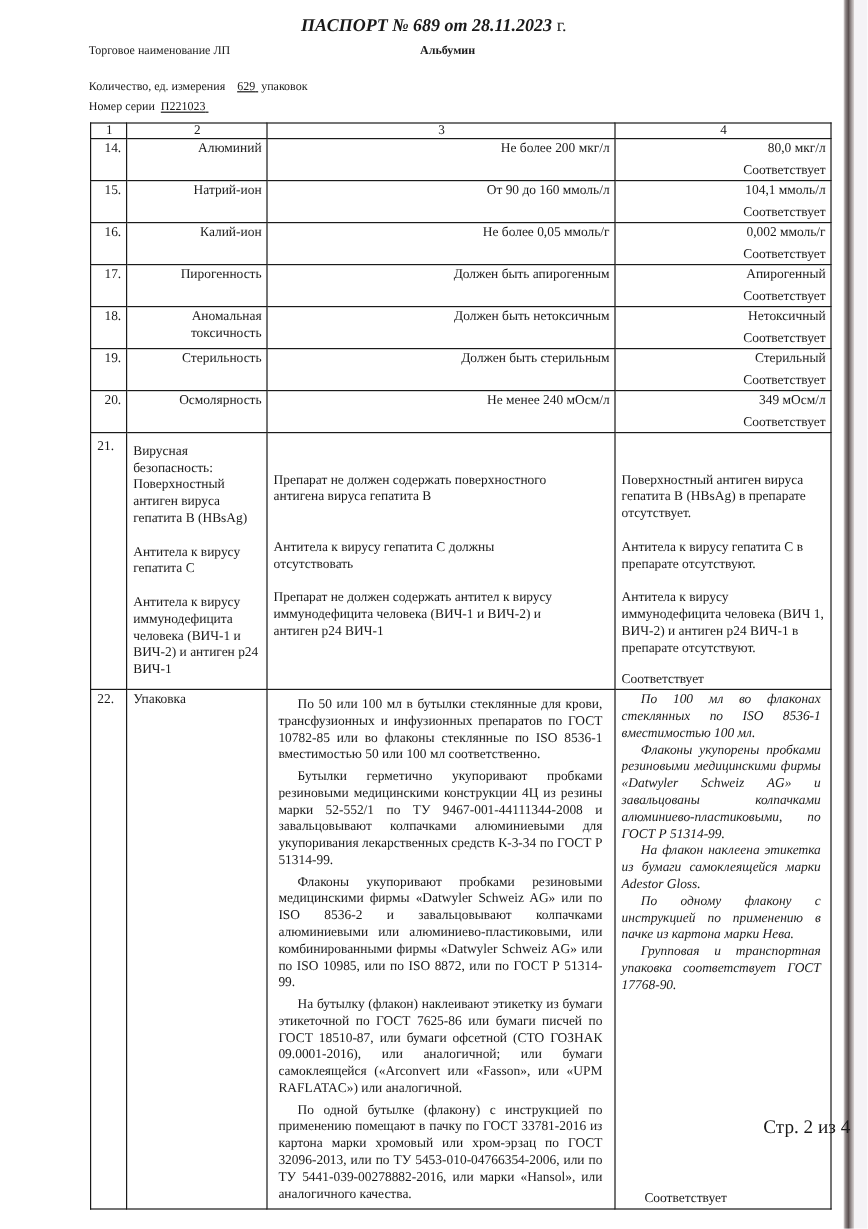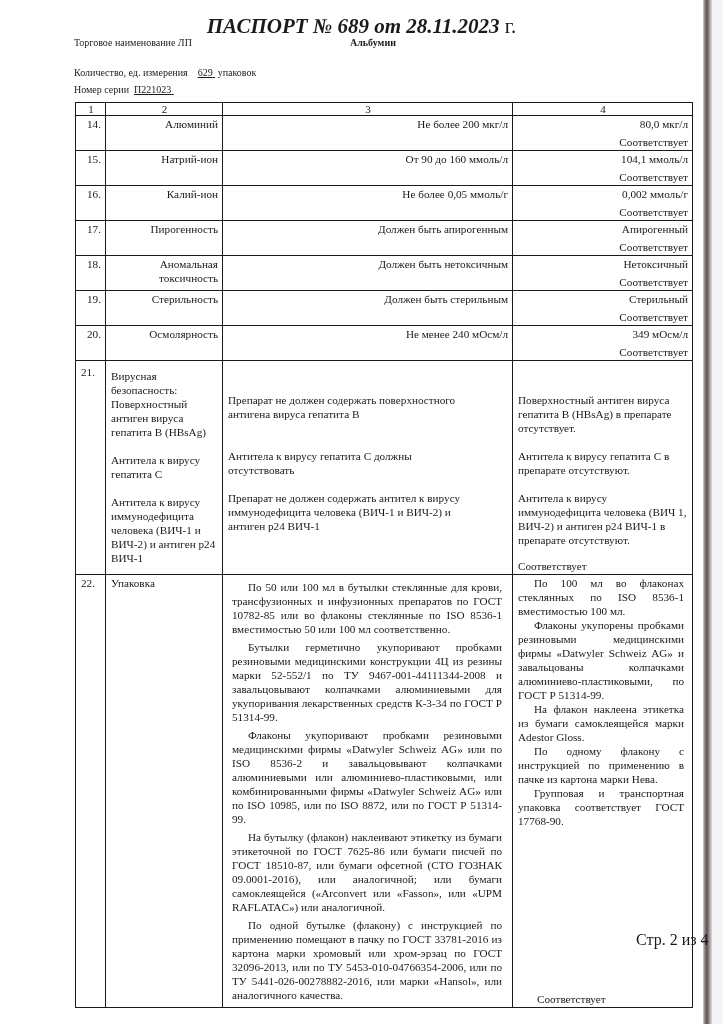--- a/index.html
+++ b/index.html
@@ -9,21 +9,21 @@
   }
   .scan-bar {
     position: absolute; top: 0; left: 703px; width: 9px; height: 1024px;
     background: linear-gradient(to right, #d8d4d4 0, #8a8282 20%, #5a5050 45%, #9c9494 70%, #e0dcdc 100%);
   }
   .scan-edge {
     position: absolute; top: 0; left: 712px; width: 11px; height: 1024px; background: #f4f3f6;
   }
   .title {
     position: absolute; top: 14px; left: 0; width: 723px; text-align: center;
-    font-size: 21px; font-weight: bold; font-style: italic;
+    font-size: 15px; font-weight: bold; font-style: italic;
   }
   .title .gsuf { font-weight: normal; font-style: normal; }
   .meta { position: absolute; left: 74px; font-size: 10px; }
   .meta .u { text-decoration: underline; }
   .meta-name { top: 37px; }
   .meta-name .val { position: absolute; left: 276px; top: 0; font-weight: bold; white-space: nowrap; }
   .meta-series { top: 40px; margin-top: 44px; }
   .meta-qty { top: 67px; }
 
   table.passport {
@@ -34,21 +34,21 @@
     border: 1px solid #1a1a1a; vertical-align: top; padding: 1px 4px 1px 5px;
   }
   .hdr td { text-align: center; padding: 0; line-height: 10px; font-size: 11px; }
   .num { text-align: left; }
   .c4 .res { display: block; }
   .c4 .ok { display: block; margin-top: 4px; }
   .two-line td { height: 28px; text-align: right; }
   .blk { display: block; }
   .gap { height: 14px; }
   .just { text-align: justify; text-indent: 16px; margin: 4px; line-height: 14px; }
-  .just-right { text-align: justify; text-indent: 16px; margin: 0; line-height: 14px; }
+  .just-right { text-align: justify; text-indent: 16px; margin: 0; line-height: 14px; font-style: italic; }
   .page-num { position: absolute; top: 931px; left: 636px; font-size: 16px; }
 </style>
 </head>
 <body>
 
 <div class="scan-bar"></div>
 <div class="scan-edge"></div>
 
 <div class="title">
   <span>ПАСПОРТ № 689 от  28.11.2023</span><span class="gsuf"> г.</span>
@@ -178,21 +178,21 @@
   </tr>
 
   <tr>
     <td class="num">22.</td>
     <td>Упаковка</td>
     <td style="padding-right:6px">
       <p class="just">По 50 или 100 мл в бутылки стеклянные для крови, трансфузионных и инфузионных препаратов по ГОСТ 10782-85 или во флаконы стеклянные по ISO 8536-1 вместимостью 50 или 100 мл соответственно.</p>
       <p class="just">Бутылки герметично укупоривают пробками резиновыми медицинскими конструкции 4Ц из резины марки 52-552/1 по ТУ 9467-001-44111344-2008 и завальцовывают колпачками алюминиевыми для укупоривания лекарственных средств К-3-34 по ГОСТ Р 51314-99.</p>
       <p class="just">Флаконы укупоривают пробками резиновыми медицинскими фирмы «Datwyler Schweiz AG» или по ISO 8536-2 и завальцовывают колпачками алюминиевыми или алюминиево-пластиковыми, или комбинированными фирмы «Datwyler Schweiz AG» или по ISO 10985, или по ISO 8872, или по ГОСТ Р 51314-99.</p>
       <p class="just">На бутылку (флакон) наклеивают этикетку из бумаги этикеточной по ГОСТ 7625-86 или бумаги писчей по ГОСТ 18510-87, или бумаги офсетной (СТО ГОЗНАК 09.0001-2016), или аналогичной; или бумаги самоклеящейся («Arconvert или «Fasson», или «UPM RAFLATAC») или аналогичной.</p>
-      <p class="just">По одной бутылке (флакону) с инструкцией по применению помещают в пачку по ГОСТ 33781-2016 из картона марки хромовый или хром-эрзац по ГОСТ 32096-2013, или по ТУ 5453-010-04766354-2006, или по ТУ 5441-026-00278882-2016, или марки «Hansol», или аналогичного качества.</p>
+      <p class="just">По одной бутылке (флакону) с инструкцией по применению помещают в пачку по ГОСТ 33781-2016 из картона марки хромовый или хром-эрзац по ГОСТ 32096-2013, или по ТУ 5453-010-04766354-2006, или по ТУ 5441-039-00278882-2016, или марки «Hansol», или аналогичного качества.</p>
     </td>
     <td class="c4" style="padding-right:8px; position:relative">
       <p class="just-right">По 100 мл во флаконах стеклянных по ISO 8536-1 вместимостью 100 мл.</p>
       <p class="just-right">Флаконы укупорены пробками резиновыми медицинскими фирмы «Datwyler Schweiz AG» и завальцованы колпачками алюминиево-пластиковыми, по ГОСТ Р 51314-99.</p>
       <p class="just-right">На флакон наклеена этикетка из бумаги самоклеящейся марки Adestor Gloss.</p>
       <p class="just-right">По одному флакону с инструкцией по применению в пачке из картона марки Нева.</p>
       <p class="just-right">Групповая и транспортная упаковка соответствует ГОСТ 17768-90.</p>
       <span style="position:absolute; left:24px; bottom:1px">Соответствует</span>
     </td>
   </tr>

